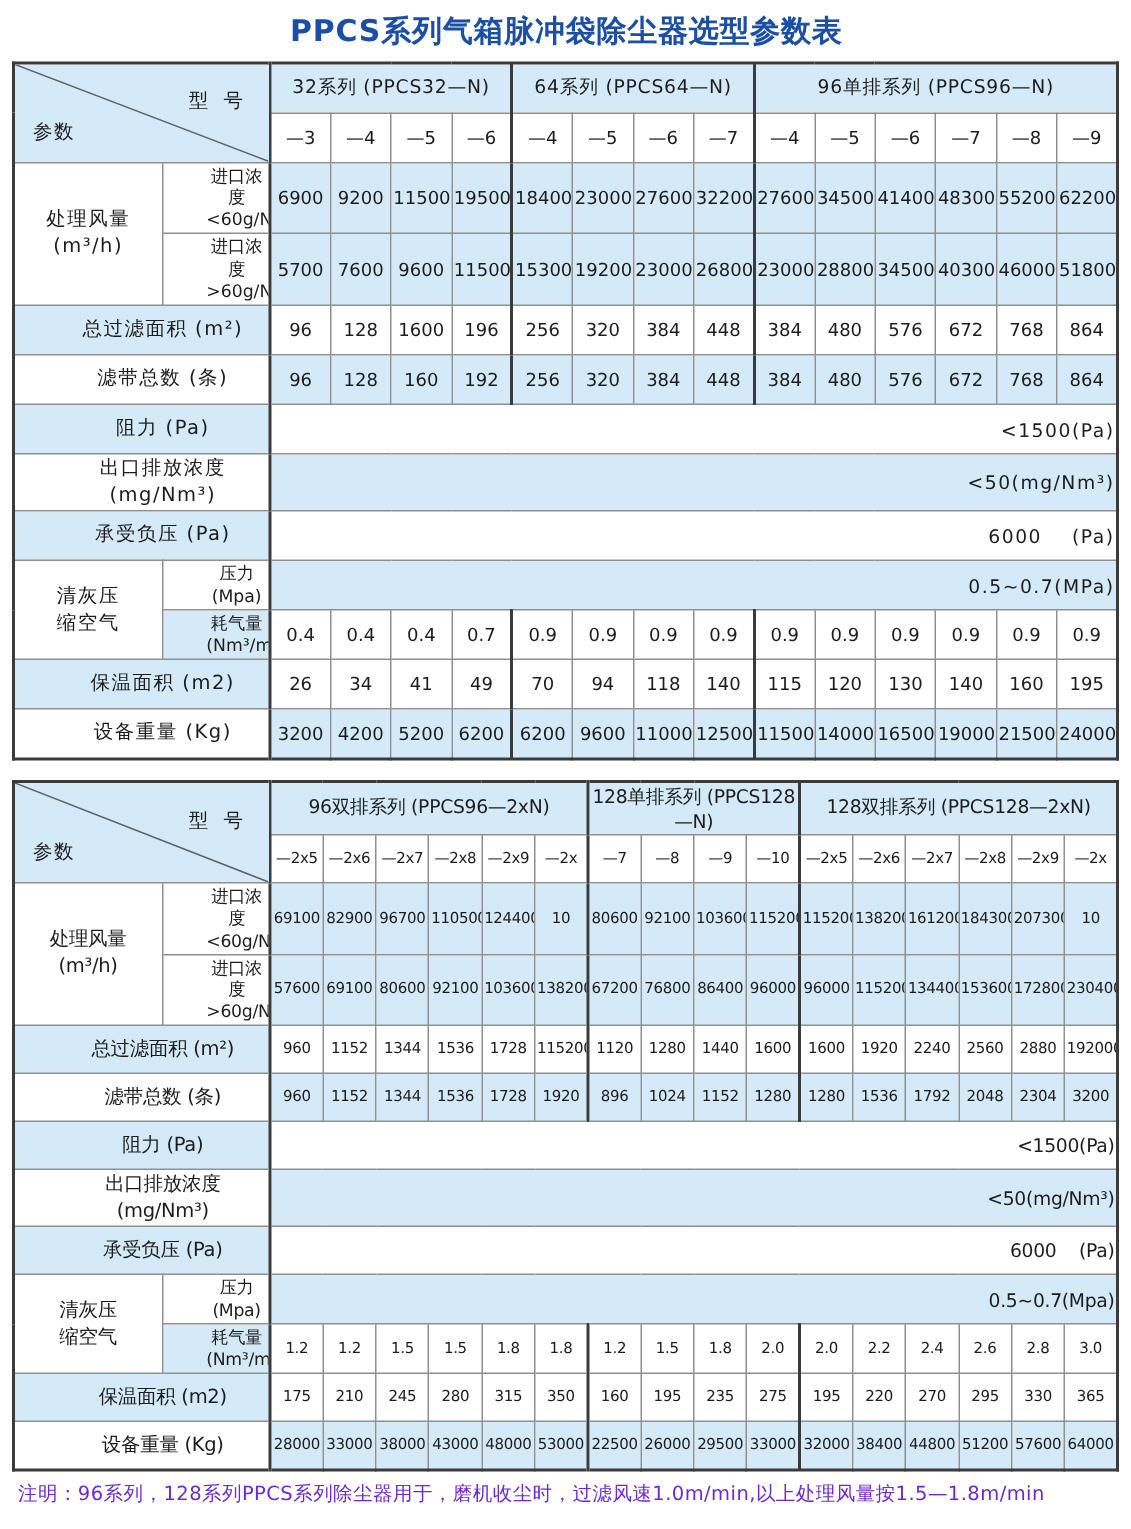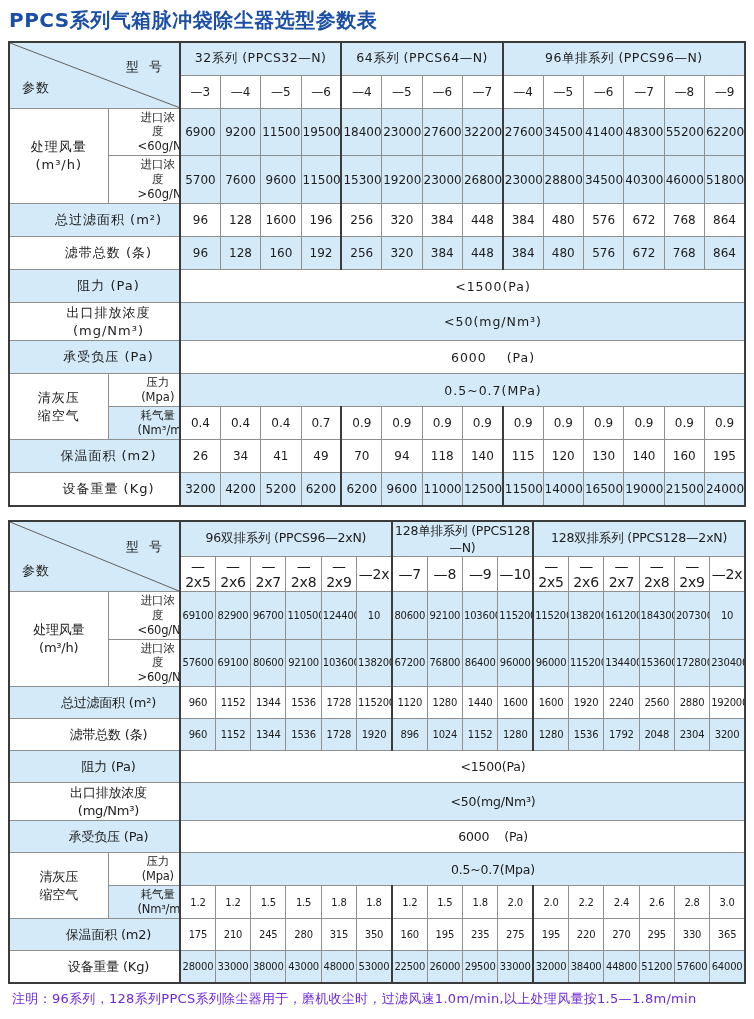--- a/index.html
+++ b/index.html
@@ -11,45 +11,45 @@
   *{box-sizing:border-box;}
   html,body{margin:0;padding:0;}
   body{
     width:754px;height:1019px;background:#ffffff;
     font-family:"DejaVu Sans","Liberation Sans",sans-serif;
     color:#1c1c1c;overflow:hidden;
   }
   .wrap{padding:5px 8px 0 8px;}
   .title{
     font-size:20px;font-weight:bold;color:var(--title-blue);
-    margin:2px 0 7px 1px;letter-spacing:0.5px;
+    margin:2px 0 7px 1px;letter-spacing:0.5px;text-align:center;
   }
   table{
     border-collapse:collapse;width:738px;table-layout:fixed;
     border:2px solid var(--border-dark);
   }
   .t1{margin-bottom:13px;}
   td{
     border:1px solid var(--border-mid);
     text-align:center;vertical-align:middle;
     overflow:hidden;padding:1px;
   }
   .t1 td{height:33px;font-size:12px;}
   .t2 td{height:32px;font-size:10px;letter-spacing:-0.2px;}
   .blue{background:var(--cell-blue);}
   .white{background:#ffffff;}
   .lbl{font-size:13px !important;letter-spacing:1px;line-height:1.35;margin-top:28px;}
   .sub{font-size:11.5px !important;letter-spacing:0;line-height:1.3;}
   .sh{font-size:12.5px !important;letter-spacing:0.5px;}
   .t1 .mh{font-size:12px;}
-  .t2 .mh{font-size:14px;}
+  .t2 .mh{font-size:10px;}
   .gs{border-left:2px solid var(--border-dark);}
   .lblend{border-right:2px solid var(--border-dark);padding-left:29px;}
   .merged{
-    text-align:center;padding-left:62px;font-size:12.5px !important;
+    text-align:right;padding-left:62px;font-size:12.5px !important;
     letter-spacing:1px;white-space:pre;
   }
   .diag{position:relative;background:var(--cell-blue);padding:0;}
   .diag svg{position:absolute;left:0;top:0;width:100%;height:100%;}
   .dm{position:absolute;top:24%;right:14px;font-size:13px;letter-spacing:3px;}
   .dp{position:absolute;bottom:16%;left:12px;font-size:13px;letter-spacing:1px;}
   .note{font-size:13px;color:#6d28d9;margin:6px 0 0 4px;letter-spacing:0.3px;}
 </style>
 </head>
 <body>

